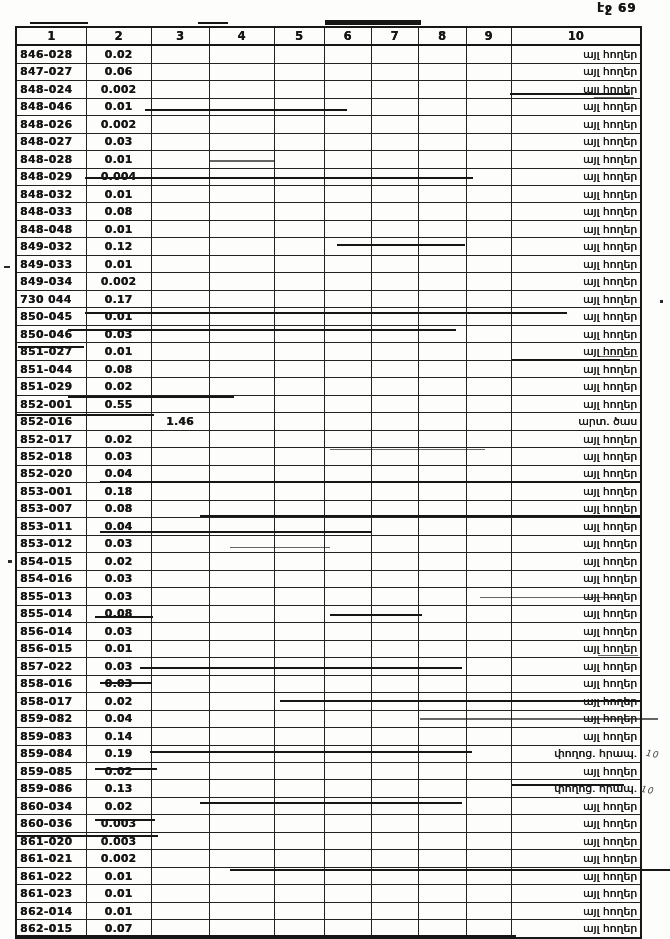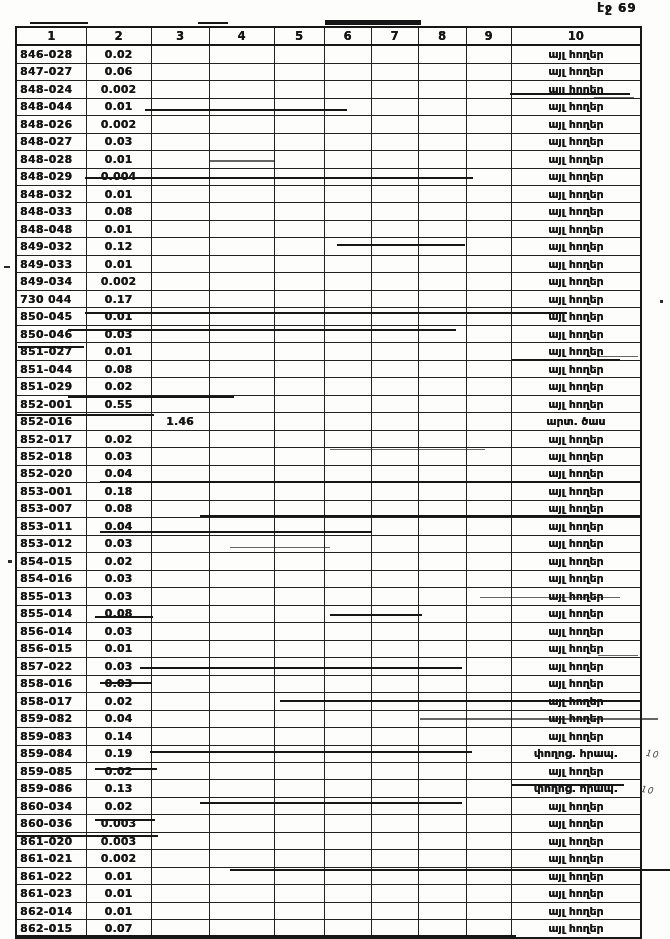--- a/index.html
+++ b/index.html
@@ -25,21 +25,21 @@
     padding:0 3px;overflow:hidden;white-space:nowrap;
     text-shadow:0.35px 0 0 currentColor;
   }
   table.scan thead th{
     height:16px;font-size:11.5px;font-weight:bold;text-align:center;
     border-bottom:2.6px solid #161616;
   }
   table.scan td{font-size:10.8px;}
   td.c1{text-align:left;padding-left:5px;font-weight:600;letter-spacing:.4px;margin-top:8px;}
   td.c2,td.c3{text-align:center;font-weight:600;letter-spacing:.3px;}
-  td.c10{text-align:center;padding-left:4px;font-weight:700;}
+  td.c10{text-align:right;padding-left:4px;font-weight:400;}
   .art{position:absolute;background:#161616;pointer-events:none;}
   .art.dots{opacity:.65;}
   .speck{position:absolute;background:#2a2a2a;pointer-events:none;}
   .margin-note{
     position:absolute;font-size:9px;color:#474747;
     transform:rotate(10deg);font-style:italic;letter-spacing:1px;
   }
 </style>
 </head>
 <body>
@@ -104,21 +104,21 @@
         <td class="c3"></td>
         <td class="c4"></td>
         <td class="c5"></td>
         <td class="c6"></td>
         <td class="c7"></td>
         <td class="c8"></td>
         <td class="c9"></td>
         <td class="c10">այլ հողեր</td>
       </tr>
       <tr>
-        <td class="c1">848-044</td>
+        <td class="c1">848-046</td>
         <td class="c2">0.01</td>
         <td class="c3"></td>
         <td class="c4"></td>
         <td class="c5"></td>
         <td class="c6"></td>
         <td class="c7"></td>
         <td class="c8"></td>
         <td class="c9"></td>
         <td class="c10">այլ հողեր</td>
       </tr>

